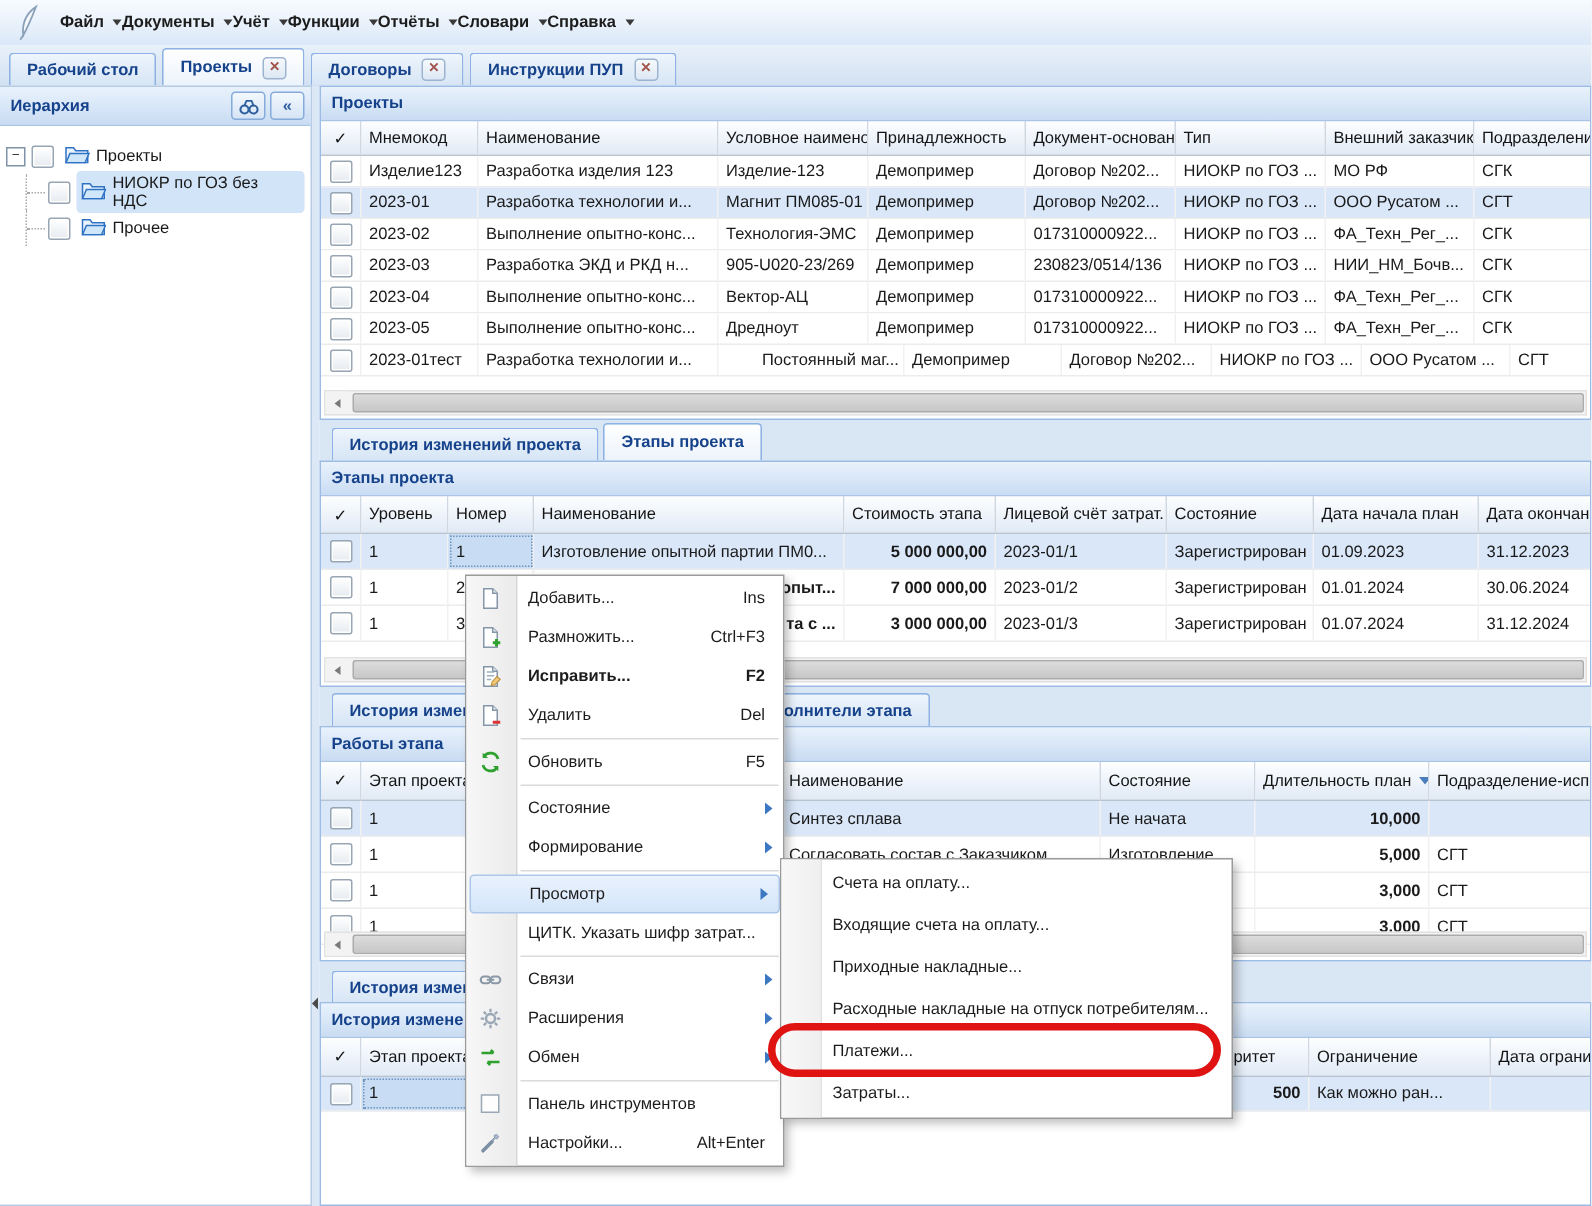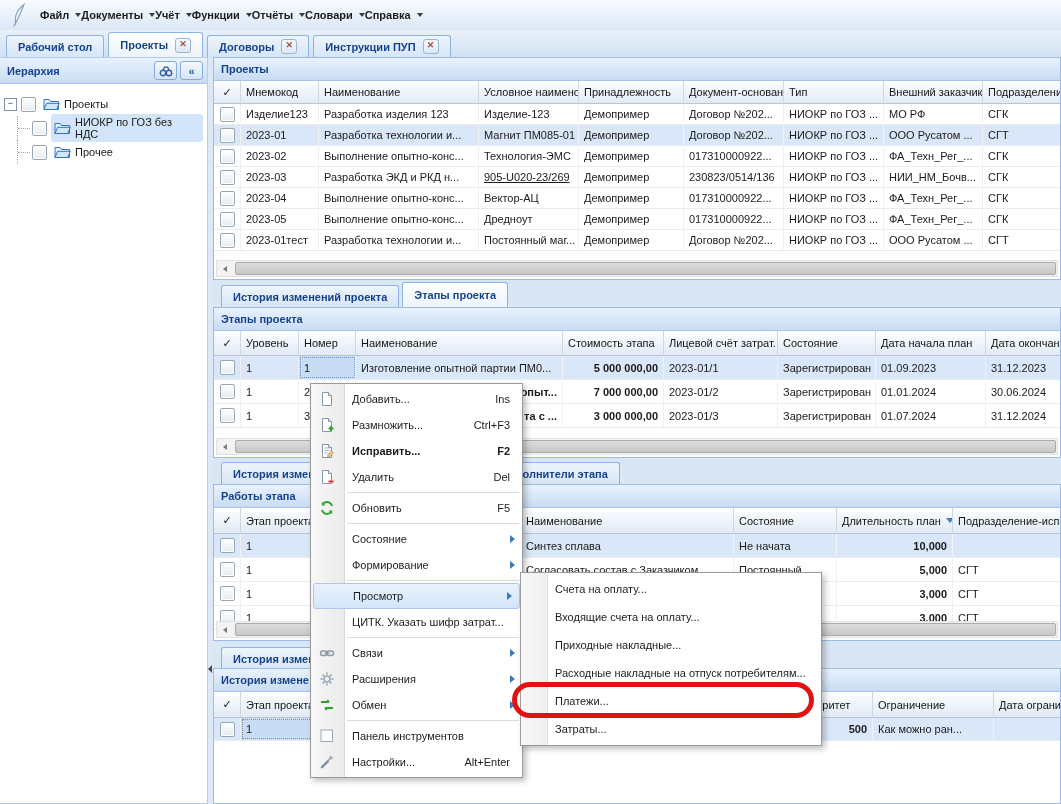--- a/index.html
+++ b/index.html
@@ -345,21 +345,21 @@
           <div class="grow" style="height: 20px;">
             <div class="gc chk" style="width: 27px;">
               <span class="cb"></span>
             </div>
             <div class="gc" style="width: 78px;">
               <span>2023-03</span>
             </div>
             <div class="gc" style="width: 160px;">
               <span>Разработка ЭКД и РКД н...</span>
             </div>
-            <div class="gc" style="width: 100px; text-decoration: underline;">
+            <div class="gc" style="width: 100px;">
               <span>905-U020-23/269</span>
             </div>
             <div class="gc" style="width: 105px;">
               <span>Демопример</span>
             </div>
             <div class="gc" style="width: 100px;">
               <span>230823/0514/136</span>
             </div>
             <div class="gc" style="width: 100px;">
               <span>НИОКР по ГОЗ ...</span>
@@ -432,21 +432,21 @@
           <div class="grow" style="height: 20px;">
             <div class="gc chk" style="width: 27px;">
               <span class="cb"></span>
             </div>
             <div class="gc" style="width: 78px;">
               <span>2023-01тест</span>
             </div>
             <div class="gc" style="width: 160px;">
               <span>Разработка технологии и...</span>
             </div>
-            <div class="gc" style="width: 100px;">
+            <div class="gc" style="width: 100px; margin-left: 24px;">
               <span>Постоянный маг...</span>
             </div>
             <div class="gc" style="width: 105px;">
               <span>Демопример</span>
             </div>
             <div class="gc" style="width: 100px;">
               <span>Договор №202...</span>
             </div>
             <div class="gc" style="width: 100px;">
               <span>НИОКР по ГОЗ ...</span>
@@ -670,21 +670,21 @@
             <div class="gc" style="width: 90px;">
               <span>1</span>
             </div>
             <div class="gc" style="width: 190px;">
               <span></span>
             </div>
             <div class="gc" style="width: 213px;">
               <span>Согласовать состав с Заказчиком</span>
             </div>
             <div class="gc" style="width: 103px;">
-              <span>Постоянный</span>
+              <span>Изготовление</span>
             </div>
             <div class="gc r" style="width: 116px;">
               <span>5,000</span>
             </div>
             <div class="gc" style="width: 109px;">
               <span>СГТ</span>
             </div>
           </div>
           <div class="grow" style="height: 23px;">
             <div class="gc chk" style="width: 27px;">

